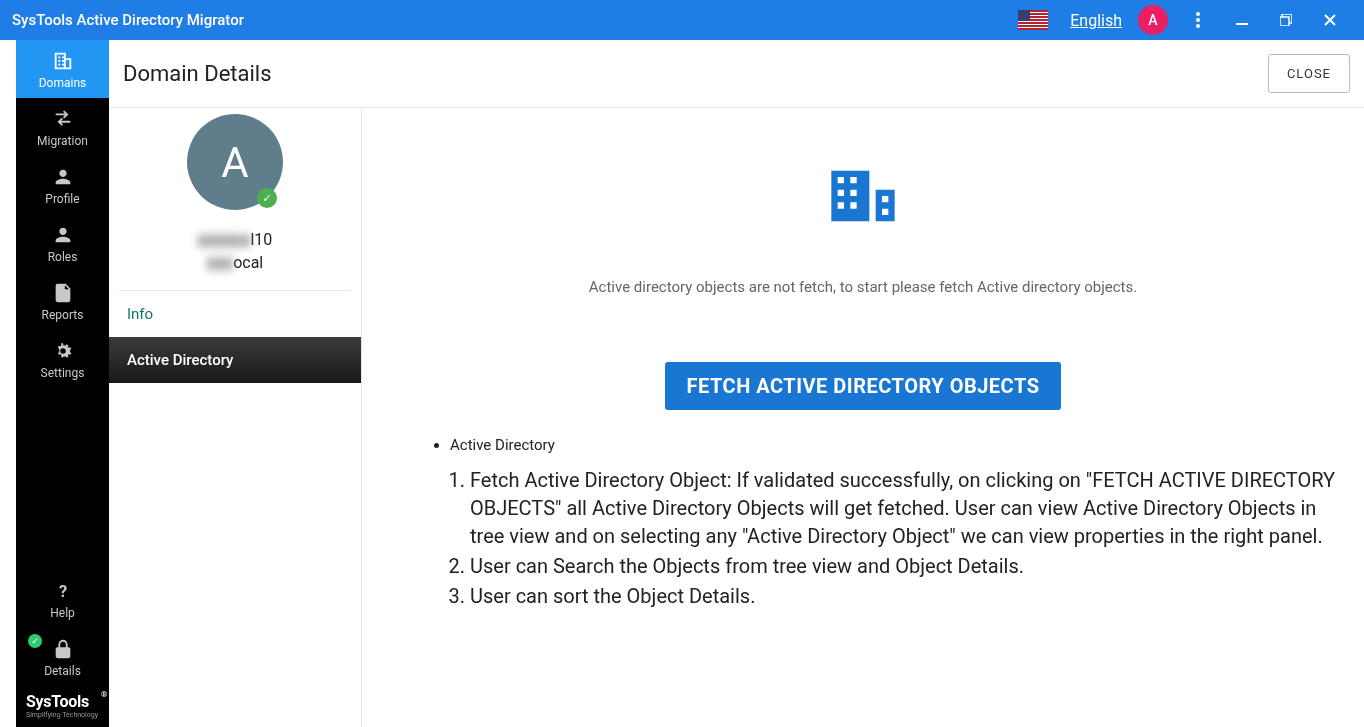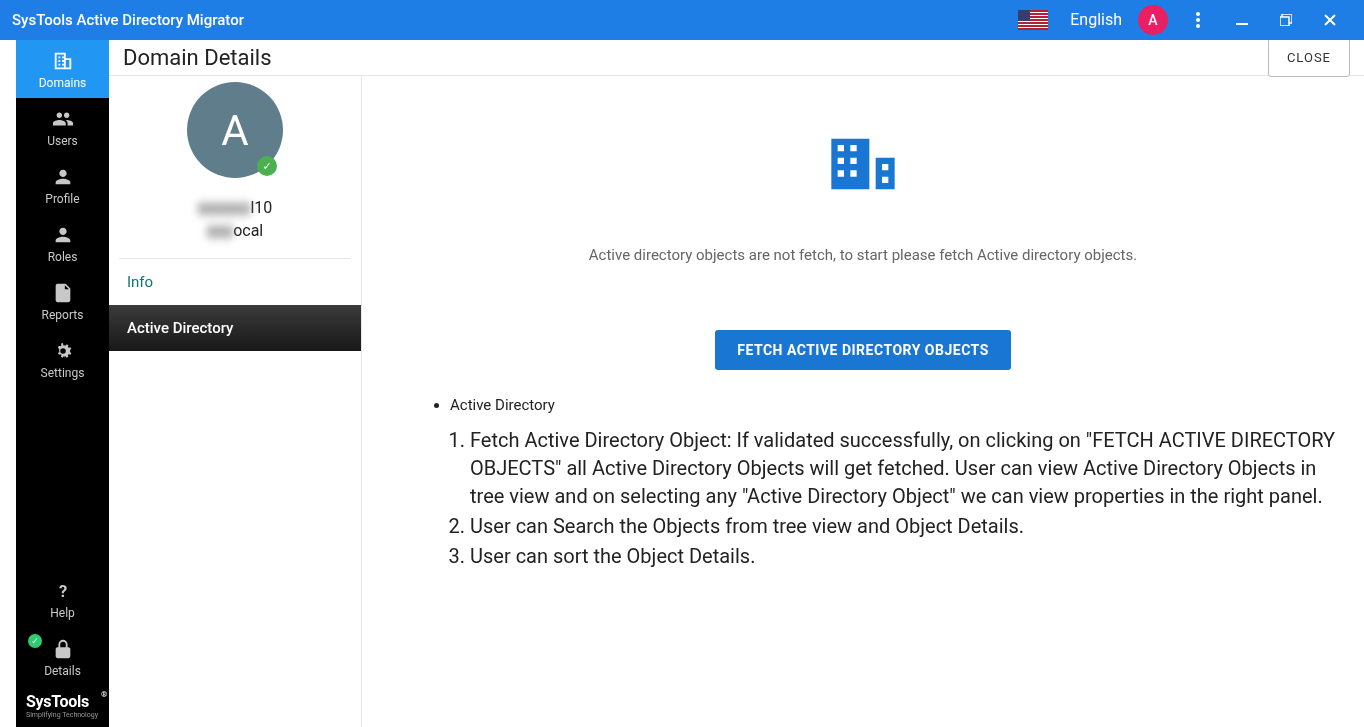--- a/index.html
+++ b/index.html
@@ -1,21 +1,21 @@
 <!DOCTYPE html>
 <html><head>
 <meta charset="utf-8">
 <style>
 * { margin: 0; padding: 0; box-sizing: border-box; font-family: -apple-system, BlinkMacSystemFont, "Segoe UI", Roboto, Arial, sans-serif; }
 body { width: 1364px; height: 727px; overflow: hidden; display: flex; flex-direction: column; background: #fff; }
 
 .titlebar { height: 40px; background: #1f7de6; display: flex; align-items: center; padding: 0 12px; color: #fff; }
 .titlebar-title { font-size: 15px; font-weight: 500; }
 .titlebar-spacer { flex: 1; }
-.titlebar-lang { display: flex; align-items: flex-start; gap: 22px; margin-right: 16px; cursor: pointer; }
+.titlebar-lang { display: flex; align-items: flex-end; gap: 22px; margin-right: 16px; cursor: pointer; text-decoration: underline; }
 .flag { width: 30px; height: 20px; background: linear-gradient(to bottom, #b22234 0%, #b22234 7.7%, #fff 7.7%, #fff 15.4%, #b22234 15.4%, #b22234 23.1%, #fff 23.1%, #fff 30.8%, #b22234 30.8%, #b22234 38.5%, #fff 38.5%, #fff 46.2%, #b22234 46.2%, #b22234 53.9%, #fff 53.9%, #fff 61.6%, #b22234 61.6%, #b22234 69.3%, #fff 69.3%, #fff 77%, #b22234 77%, #b22234 84.7%, #fff 84.7%, #fff 92.4%, #b22234 92.4%, #b22234 100%); position: relative; }
 .flag::before { content: ""; position: absolute; top: 0; left: 0; width: 12px; height: 11px; background: #3c3b6e; }
 .avatar-badge { width: 30px; height: 30px; border-radius: 50%; background: #e91e63; display: flex; align-items: center; justify-content: center; font-weight: 500; font-size: 14px; margin-right: 8px; }
 .titlebar-btn { width: 44px; height: 40px; display: flex; align-items: center; justify-content: center; cursor: pointer; }
 .titlebar-btn svg { fill: #fff; }
 
 .body-row { flex: 1; display: flex; overflow: hidden; }
 
 .sidebar { width: 93px; background: #000; display: flex; flex-direction: column; color: #c8c8c8; margin-left: 16px; }
 .side-item { display: flex; flex-direction: column; align-items: center; justify-content: center; padding: 10px 0 8px; cursor: pointer; font-size: 12px; gap: 4px; position: relative; }
@@ -25,21 +25,21 @@
 .side-spacer { flex: 1; }
 .side-activate { position: relative; }
 .side-activate .green-dot { position: absolute; top: 6px; left: 12px; width: 14px; height: 14px; border-radius: 50%; background: #2ecc71; display: flex; align-items: center; justify-content: center; }
 .side-activate .green-dot::after { content: "✓"; color: #fff; font-size: 9px; }
 .brand-logo { padding: 6px 4px 8px; text-align: left; color: #fff; }
 .brand-logo .t1 { font-size: 16px; font-weight: 700; letter-spacing: -0.3px; position: relative; padding-left: 6px; }
 .brand-logo .t1 sup { font-size: 8px; position: absolute; top: -2px; right: -2px; }
 .brand-logo .t2 { font-size: 7px; color: #999; padding-left: 6px; }
 
 .main { flex: 1; display: flex; flex-direction: column; }
-.pagehead { height: 36px; display: flex; align-items: center; padding: 0 14px; border-bottom: 1px solid #e6e6e6; }
+.pagehead { height: 68px; display: flex; align-items: center; padding: 0 14px; border-bottom: 1px solid #e6e6e6; }
 .pagehead h1 { font-size: 22px; font-weight: 400; color: #222; }
 .pagehead-spacer { flex: 1; }
 .close-btn { border: 1px solid #bbb; background: #fff; padding: 11px 18px; font-size: 13px; letter-spacing: 1px; color: #333; border-radius: 3px; cursor: pointer; }
 
 .content { flex: 1; display: flex; }
 .leftpanel { width: 253px; border-right: 1px solid #e6e6e6; display: flex; flex-direction: column; }
 .domain-head { display: flex; flex-direction: column; align-items: center; padding: 6px 10px 18px; }
 .domain-avatar { width: 96px; height: 96px; border-radius: 50%; background: #607d8b; color: #fff; display: flex; align-items: center; justify-content: center; font-size: 42px; position: relative; margin-top: 0; }
 .domain-avatar .check { position: absolute; bottom: 2px; right: 6px; width: 20px; height: 20px; border-radius: 50%; background: #4caf50; display: flex; align-items: center; justify-content: center; }
 .domain-avatar .check::after { content: "✓"; color: #fff; font-size: 11px; }
@@ -49,21 +49,21 @@
 .domain-sub .blur { filter: blur(4px); color: #888; }
 .hr { height: 1px; background: #e6e6e6; margin: 0 10px; }
 .tab { padding: 14px 18px; font-size: 15px; color: #0f766e; cursor: pointer; }
 .tab.active { background: linear-gradient(to bottom, #3b3b3b, #181818); color: #fff; font-weight: 500; }
 
 .rightpanel { flex: 1; padding: 50px 28px 20px; overflow: auto; }
 .empty-state { display: flex; flex-direction: column; align-items: center; gap: 22px; }
 .building-icon { width: 82px; height: 76px; margin-bottom: 22px; }
 .building-icon svg { fill: #1976d2; }
 .empty-text { color: #666; font-size: 15px; margin-bottom: 44px; text-align: center; }
-.fetch-btn { background: #1976d2; color: #fff; border: none; padding: 12px 22px; font-size: 14px; font-weight: 700; letter-spacing: 0.5px; border-radius: 3px; cursor: pointer; }
+.fetch-btn { background: #1976d2; color: #fff; border: none; padding: 12px 22px; font-size: 20px; font-weight: 700; letter-spacing: 0.5px; border-radius: 3px; cursor: pointer; }
 .help-section { margin-top: 26px; padding-left: 40px; }
 .help-section > ul { list-style: disc; padding-left: 20px; }
 .help-section > ul > li { font-size: 15px; color: #222; margin-bottom: 10px; }
 .help-section ol { padding-left: 40px; margin-top: 12px; }
 .help-section ol li { font-size: 20px; color: #222; line-height: 1.4; margin-bottom: 2px; }
 </style>
 </head>
 <body>
 
 <div class="titlebar">
@@ -102,23 +102,23 @@
 <div class="body-row">
   <div class="sidebar">
     <div class="side-item active">
       <svg viewBox="0 0 24 24">
           <path d="M3 21V3h12v6h6v12H3zm2-2h8V5H5v14zm10 0h4v-8h-4v8zM7 7h2v2H7V7zm4 0h2v2h-2V7zM7 11h2v2H7v-2zm4 0h2v2h-2v-2zM7 15h2v2H7v-2zm4 0h2v2h-2v-2z"></path>
         </svg>
       <span>Domains</span>
     </div>
     <div class="side-item">
       <svg viewBox="0 0 24 24">
-          <path d="M16 11c1.66 0 3-1.34 3-3s-1.34-3-3-3-3 1.34-3 3 1.34 3 3 3zm-8 0c1.66 0 3-1.34 3-3S9.66 5 8 5 5 6.34 5 8s1.34 3 3 3zm0 2c-2.33 0-7 1.17-7 3.5V19h14v-2.5c0-2.33-4.67-3.5-7-3.5zm8 0c-.29 0-.62.02-.97.05 1.16.84 1.97 1.97 1.97 3.45V19h6v-2.5c0-2.33-4.67-3.5-7-3.5z"></path>
-        </svg>
-      <span>Users</span>
+          <path d="M4 6h10l-2-2 1.4-1.4L18 7l-4.6 4.4L12 10l2-2H4V6zm16 10H10l2 2-1.4 1.4L6 15l4.6-4.4L12 12l-2 2h10v2z"></path>
+        </svg>
+      <span>Migration</span>
     </div>
     <div class="side-item">
       <svg viewBox="0 0 24 24">
           <path d="M12 12c2.21 0 4-1.79 4-4s-1.79-4-4-4-4 1.79-4 4 1.79 4 4 4zm0 2c-2.67 0-8 1.34-8 4v2h16v-2c0-2.66-5.33-4-8-4z"></path>
         </svg>
       <span>Profile</span>
     </div>
     <div class="side-item">
       <svg viewBox="0 0 24 24">
           <path d="M12 12c2.21 0 4-1.79 4-4s-1.79-4-4-4-4 1.79-4 4 1.79 4 4 4zm0 2c-2.67 0-8 1.34-8 4v2h16v-2c0-2.66-5.33-4-8-4z"></path>

